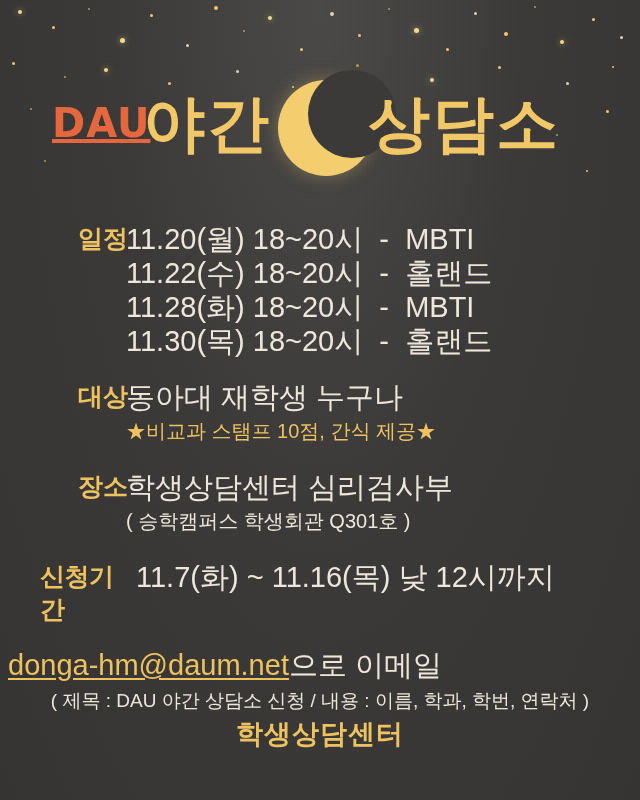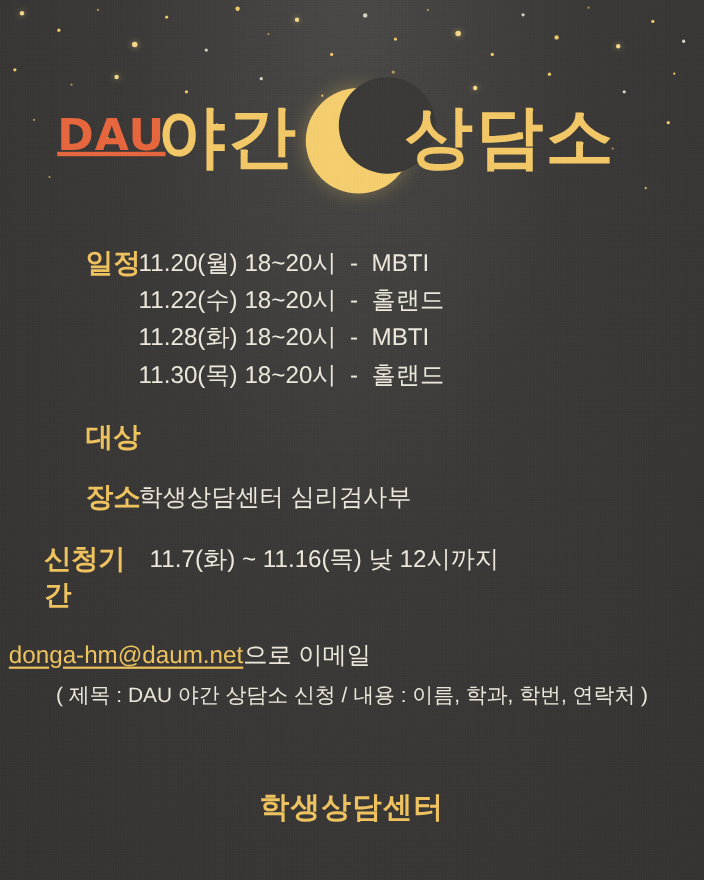--- a/index.html
+++ b/index.html
@@ -145,21 +145,21 @@
     padding-left: 40px;
     width: 128px;
     flex: 0 0 128px;
   }
   .vals {
     flex: 1;
     padding-left: 8px;
   }
   .val {
     color: #efe9dd;
-    font-size: 22px;
+    font-size: 29px;
     line-height: 34px;
     white-space: pre;
   }
   .val.small {
     font-size: 20px;
   }
   .val.note {
     color: #f0c45f;
     font-size: 20px;
   }
@@ -268,29 +268,34 @@
         <div class="val">11.28(화) 18~20시  -  MBTI</div>
         <div class="val">11.30(목) 18~20시  -  홀랜드</div>
       </div>
     </div>
 
     <div class="row block">
       <div class="label spread">
         <span>대</span>
         <span>상</span>
       </div>
+      <div class="vals">
+        <div class="val">동아대 재학생 누구나</div>
+        <div class="val note">★비교과 스탬프 10점, 간식 제공★</div>
+      </div>
     </div>
 
     <div class="row block">
       <div class="label spread">
         <span>장</span>
         <span>소</span>
       </div>
       <div class="vals">
         <div class="val">학생상담센터 심리검사부</div>
+        <div class="val small">( 승학캠퍼스 학생회관 Q301호 )</div>
       </div>
     </div>
 
     <div class="row block">
       <div class="label tight">신청기간</div>
       <div class="vals">
         <div class="val">11.7(화) ~ 11.16(목) 낮 12시까지</div>
       </div>
     </div>
 

